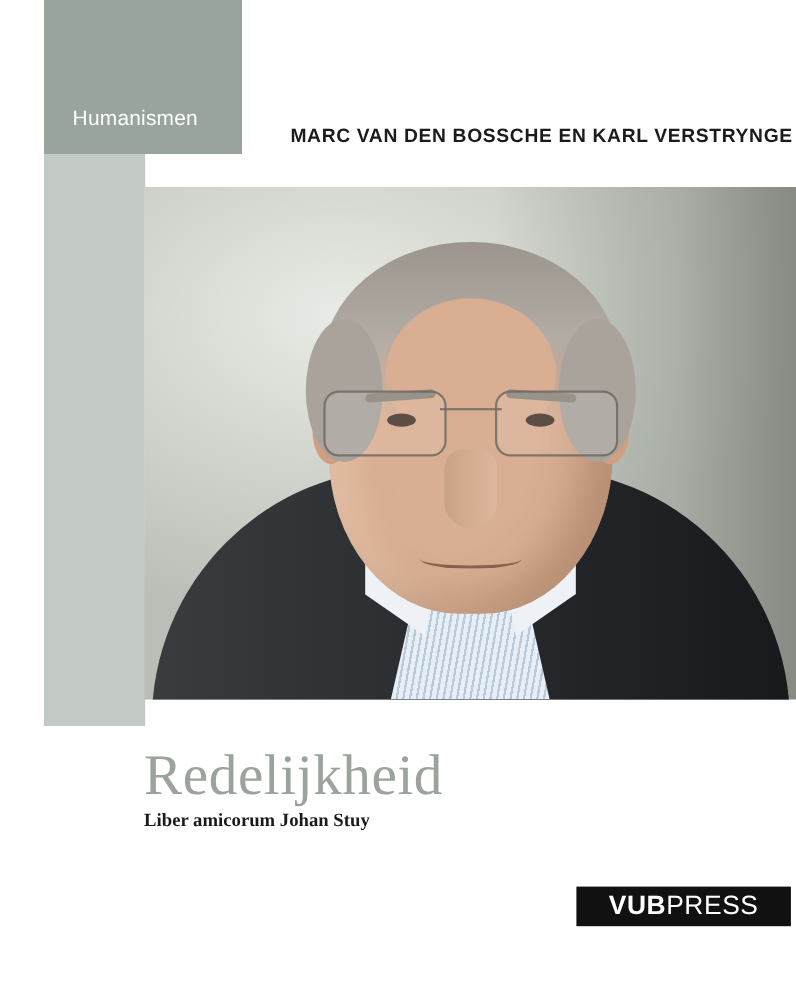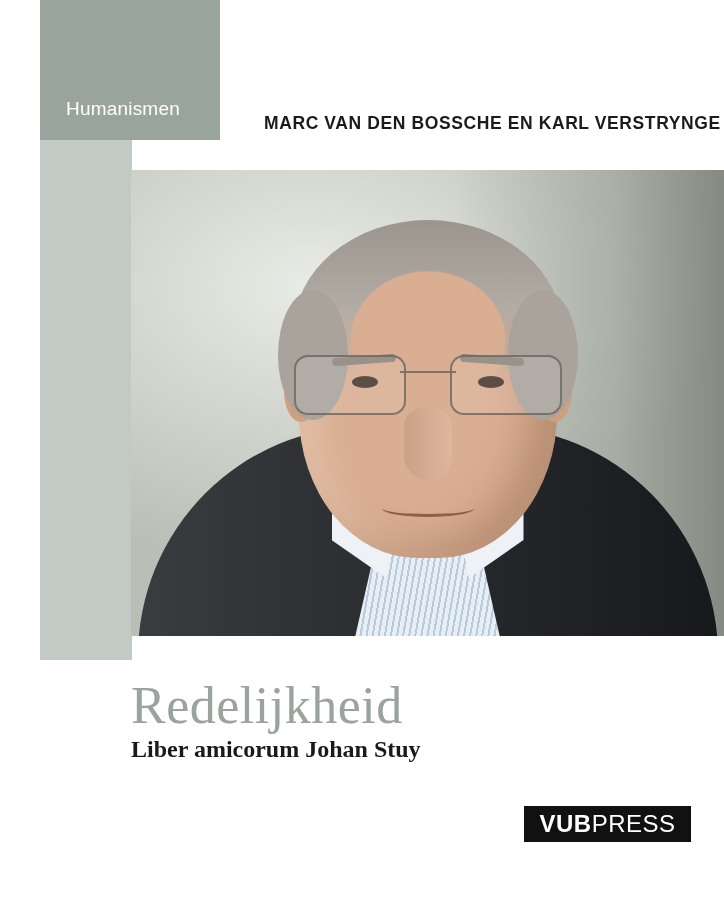--- a/index.html
+++ b/index.html
@@ -271,32 +271,32 @@
     top: 676px;
     font-size: 52px;
     color: #9aa39c;
     font-family: "Liberation Serif", serif;
     letter-spacing: 0.5px;
   }
   .subtitle {
     position: absolute;
     left: 131px;
     top: 736px;
-    font-size: 24px;
+    font-size: 17px;
     color: #1a1a1a;
     font-family: "Liberation Serif", serif;
     font-weight: 700;
   }
 
   
   .publisher {
     position: absolute;
     left: 524px;
     top: 806px;
-    width: 167px;
+    width: 195px;
     height: 36px;
     background: #111111;
     display: flex;
     align-items: center;
     justify-content: center;
   }
   .publisher-text {
     color: #ffffff;
     font-size: 24px;
     font-weight: 700;

